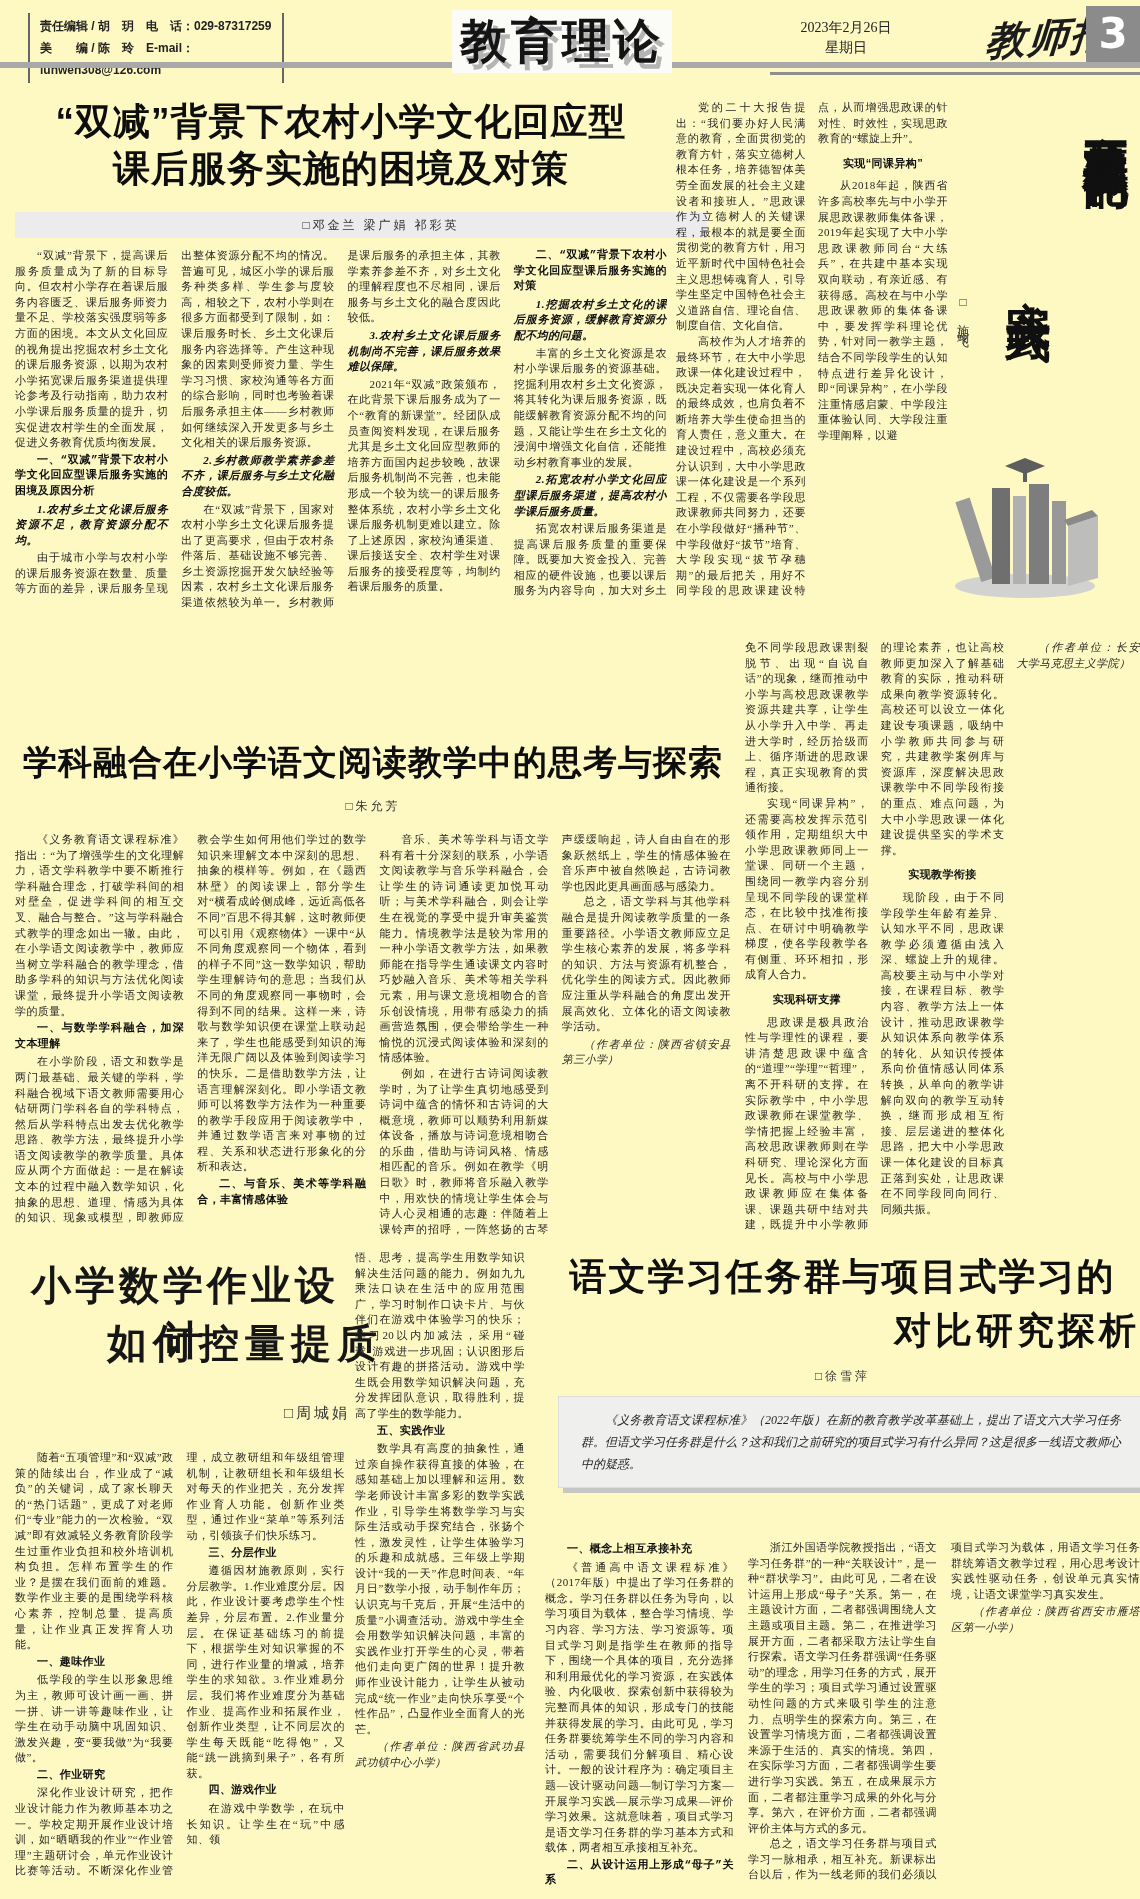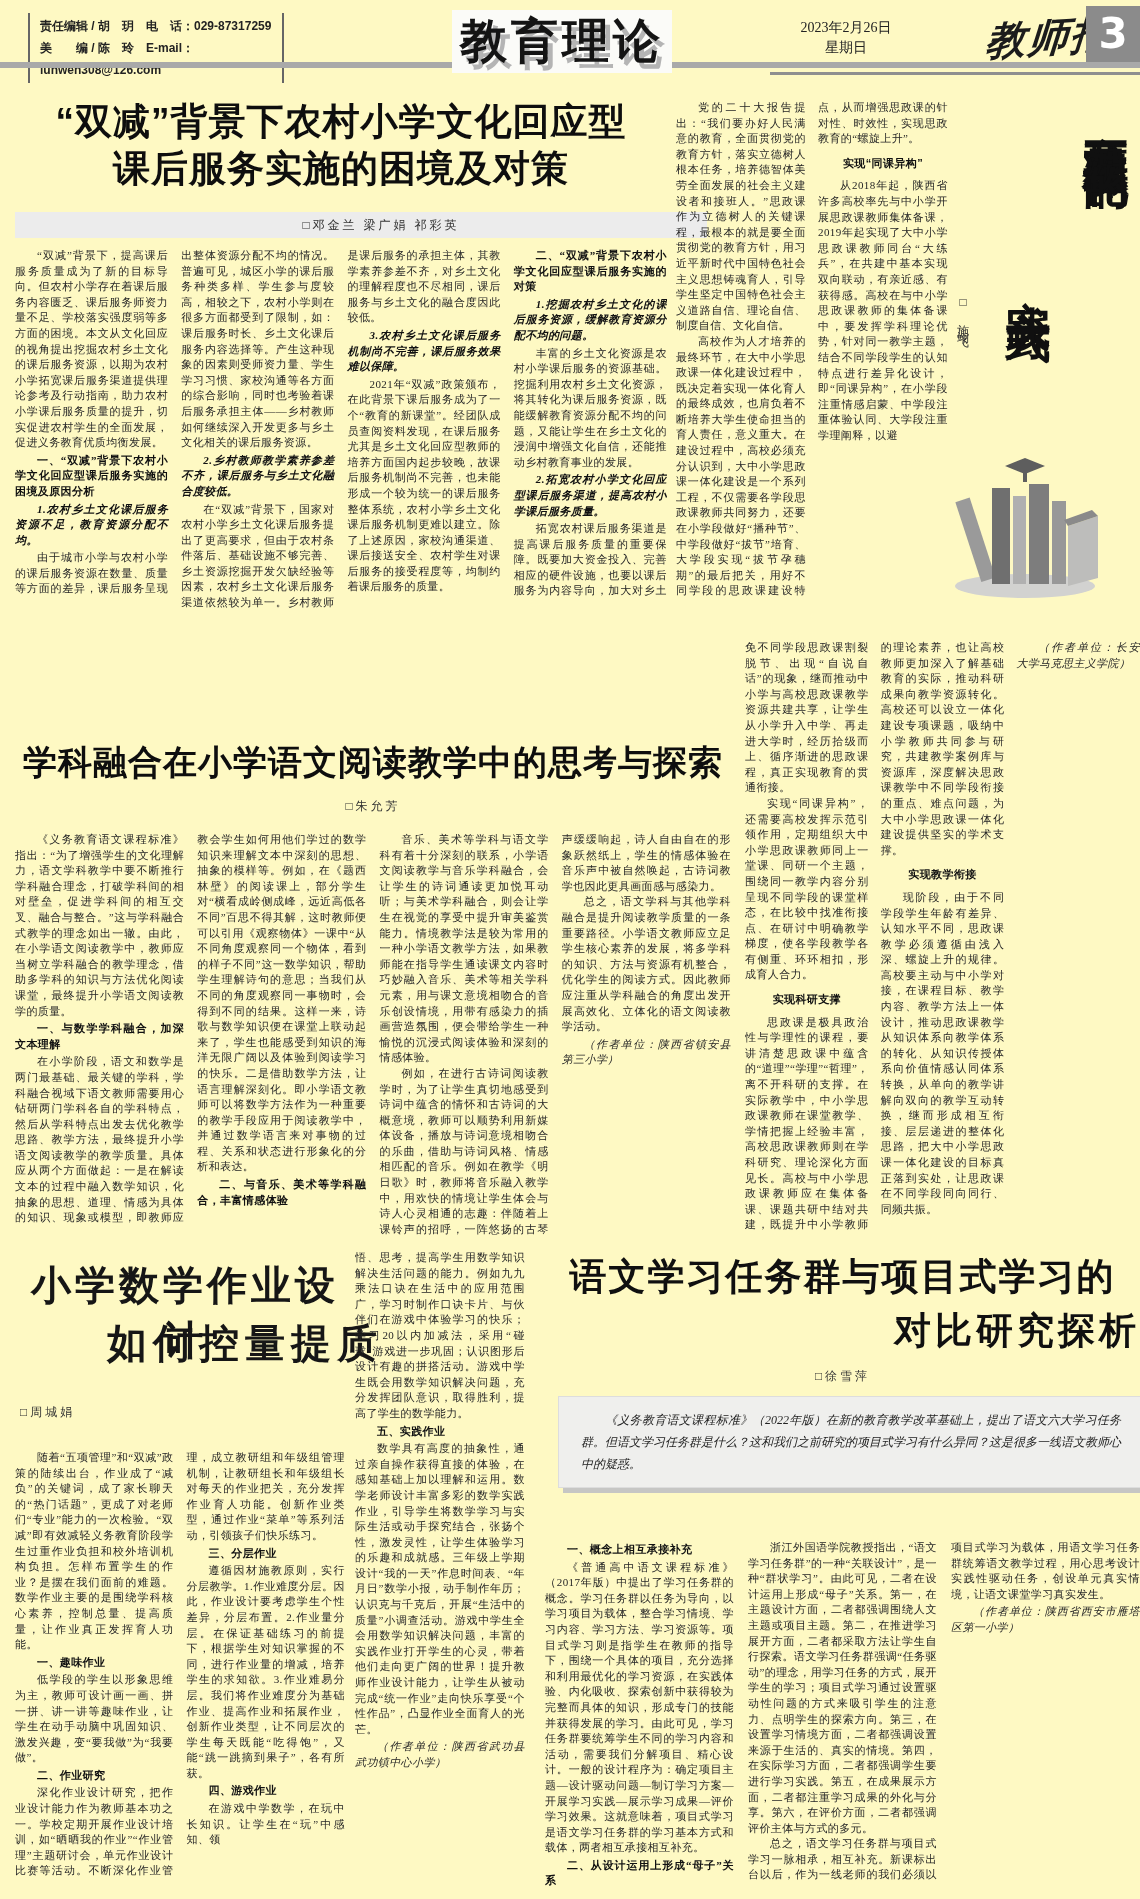--- a/index.html
+++ b/index.html
@@ -16,21 +16,21 @@
   .masthead{position:absolute;left:986px;top:10px;font-size:40px;font-weight:700;font-style:italic;
         font-family:"Liberation Serif",serif;transform:skewX(-8deg) rotate(-4deg);color:#1c1c1c;letter-spacing:2px;}
   .page-number-badge{position:absolute;left:1086px;top:6px;width:54px;height:56px;background:#8b8b8b;
         color:#fff;font-family:"DejaVu Sans",sans-serif;font-weight:bold;font-size:42px;text-align:center;line-height:56px;}
   
   .colbox{position:absolute;column-fill:auto;overflow:hidden;font-size:11px;line-height:15.6px;
         letter-spacing:.4px;color:#262626;text-align:justify;}
   .bp{margin:0;text-align:justify;}
   .bp.p{text-indent:2em;}
   .bp.p0{text-indent:0;}
-  .bp.hs{font-family:Liberation Serif, serif;font-weight:700;text-indent:2em;margin:2px 0;color:#111;}
+  .bp.hs{font-family:Liberation Mono, monospace;font-weight:700;text-indent:2em;margin:2px 0;color:#111;}
   .bp.hn{font-weight:700;font-style:italic;text-indent:2em;margin:2px 0;color:#111;}
   .bp.hc{font-family:"Liberation Sans",sans-serif;font-weight:700;text-align:center;text-indent:0;margin:9px 0 7px;color:#111;}
   .bp.at{font-style:italic;text-indent:2em;margin-top:2px;}
   
   .a1-headline{position:absolute;left:15px;top:98px;width:652px;text-align:center;
         font-family:"Liberation Sans",sans-serif;font-weight:900;color:#0e0e0e;font-size:37px;line-height:47px;letter-spacing:1px;}
   .a1-byline-band{position:absolute;left:15px;top:212px;width:652px;height:26px;background:#ececec;
         text-align:center;font-size:12px;line-height:26px;letter-spacing:3px;color:#333;padding-left:40px;}
   .a1-body{left:15px;top:248px;width:652px;height:364px;column-count:4;column-gap:13px;}
   
@@ -45,21 +45,21 @@
   
   .a3-headline{position:absolute;left:15px;top:740px;width:716px;text-align:center;
         font-family:"Liberation Sans",sans-serif;font-weight:900;font-size:34px;letter-spacing:1px;color:#0e0e0e;}
   .a3-byline{position:absolute;left:15px;top:798px;width:716px;text-align:center;font-size:12px;letter-spacing:3px;color:#333;}
   .a3-body{left:15px;top:832px;width:716px;height:408px;column-count:4;column-gap:13px;}
   
   .a4-headline1{position:absolute;left:20px;top:1258px;width:330px;text-align:center;
         font-family:"Liberation Serif",serif;font-weight:700;font-size:40px;letter-spacing:4px;color:#161616;}
   .a4-headline2{position:absolute;left:80px;top:1316px;width:330px;text-align:center;
         font-family:Liberation Sans, sans-serif;font-weight:700;font-size:40px;letter-spacing:6px;color:#161616;}
-  .a4-byline{position:absolute;left:20px;top:1404px;width:330px;text-align:left;font-size:12px;letter-spacing:3px;color:#333;}
+  .a4-byline{position:absolute;left:20px;top:1404px;width:330px;text-align:right;font-size:15px;letter-spacing:3px;color:#333;}
   .a4-body-main{left:15px;top:1450px;width:330px;height:442px;column-count:2;column-gap:13px;}
   .a4-body-side{left:355px;top:1250px;width:170px;height:642px;column-count:1;}
   
   .a5-headline1{position:absolute;left:545px;top:1252px;width:595px;text-align:center;
         font-family:"Liberation Serif",serif;font-weight:900;font-size:37px;letter-spacing:2px;color:#101010;}
   .a5-headline2{position:absolute;left:545px;top:1306px;width:595px;text-align:right;
         font-family:"Liberation Serif",serif;font-weight:900;font-size:37px;letter-spacing:4px;color:#101010;}
   .a5-byline{position:absolute;left:545px;top:1368px;width:595px;text-align:center;font-size:12px;letter-spacing:3px;color:#333;}
   .a5-intro{position:absolute;left:558px;top:1396px;width:540px;background:#efefed;border:1px solid #ddd;
         box-shadow:5px 5px 0 #c6c6c4;padding:12px 22px;font-style:italic;font-size:12px;line-height:22px;color:#222;}

